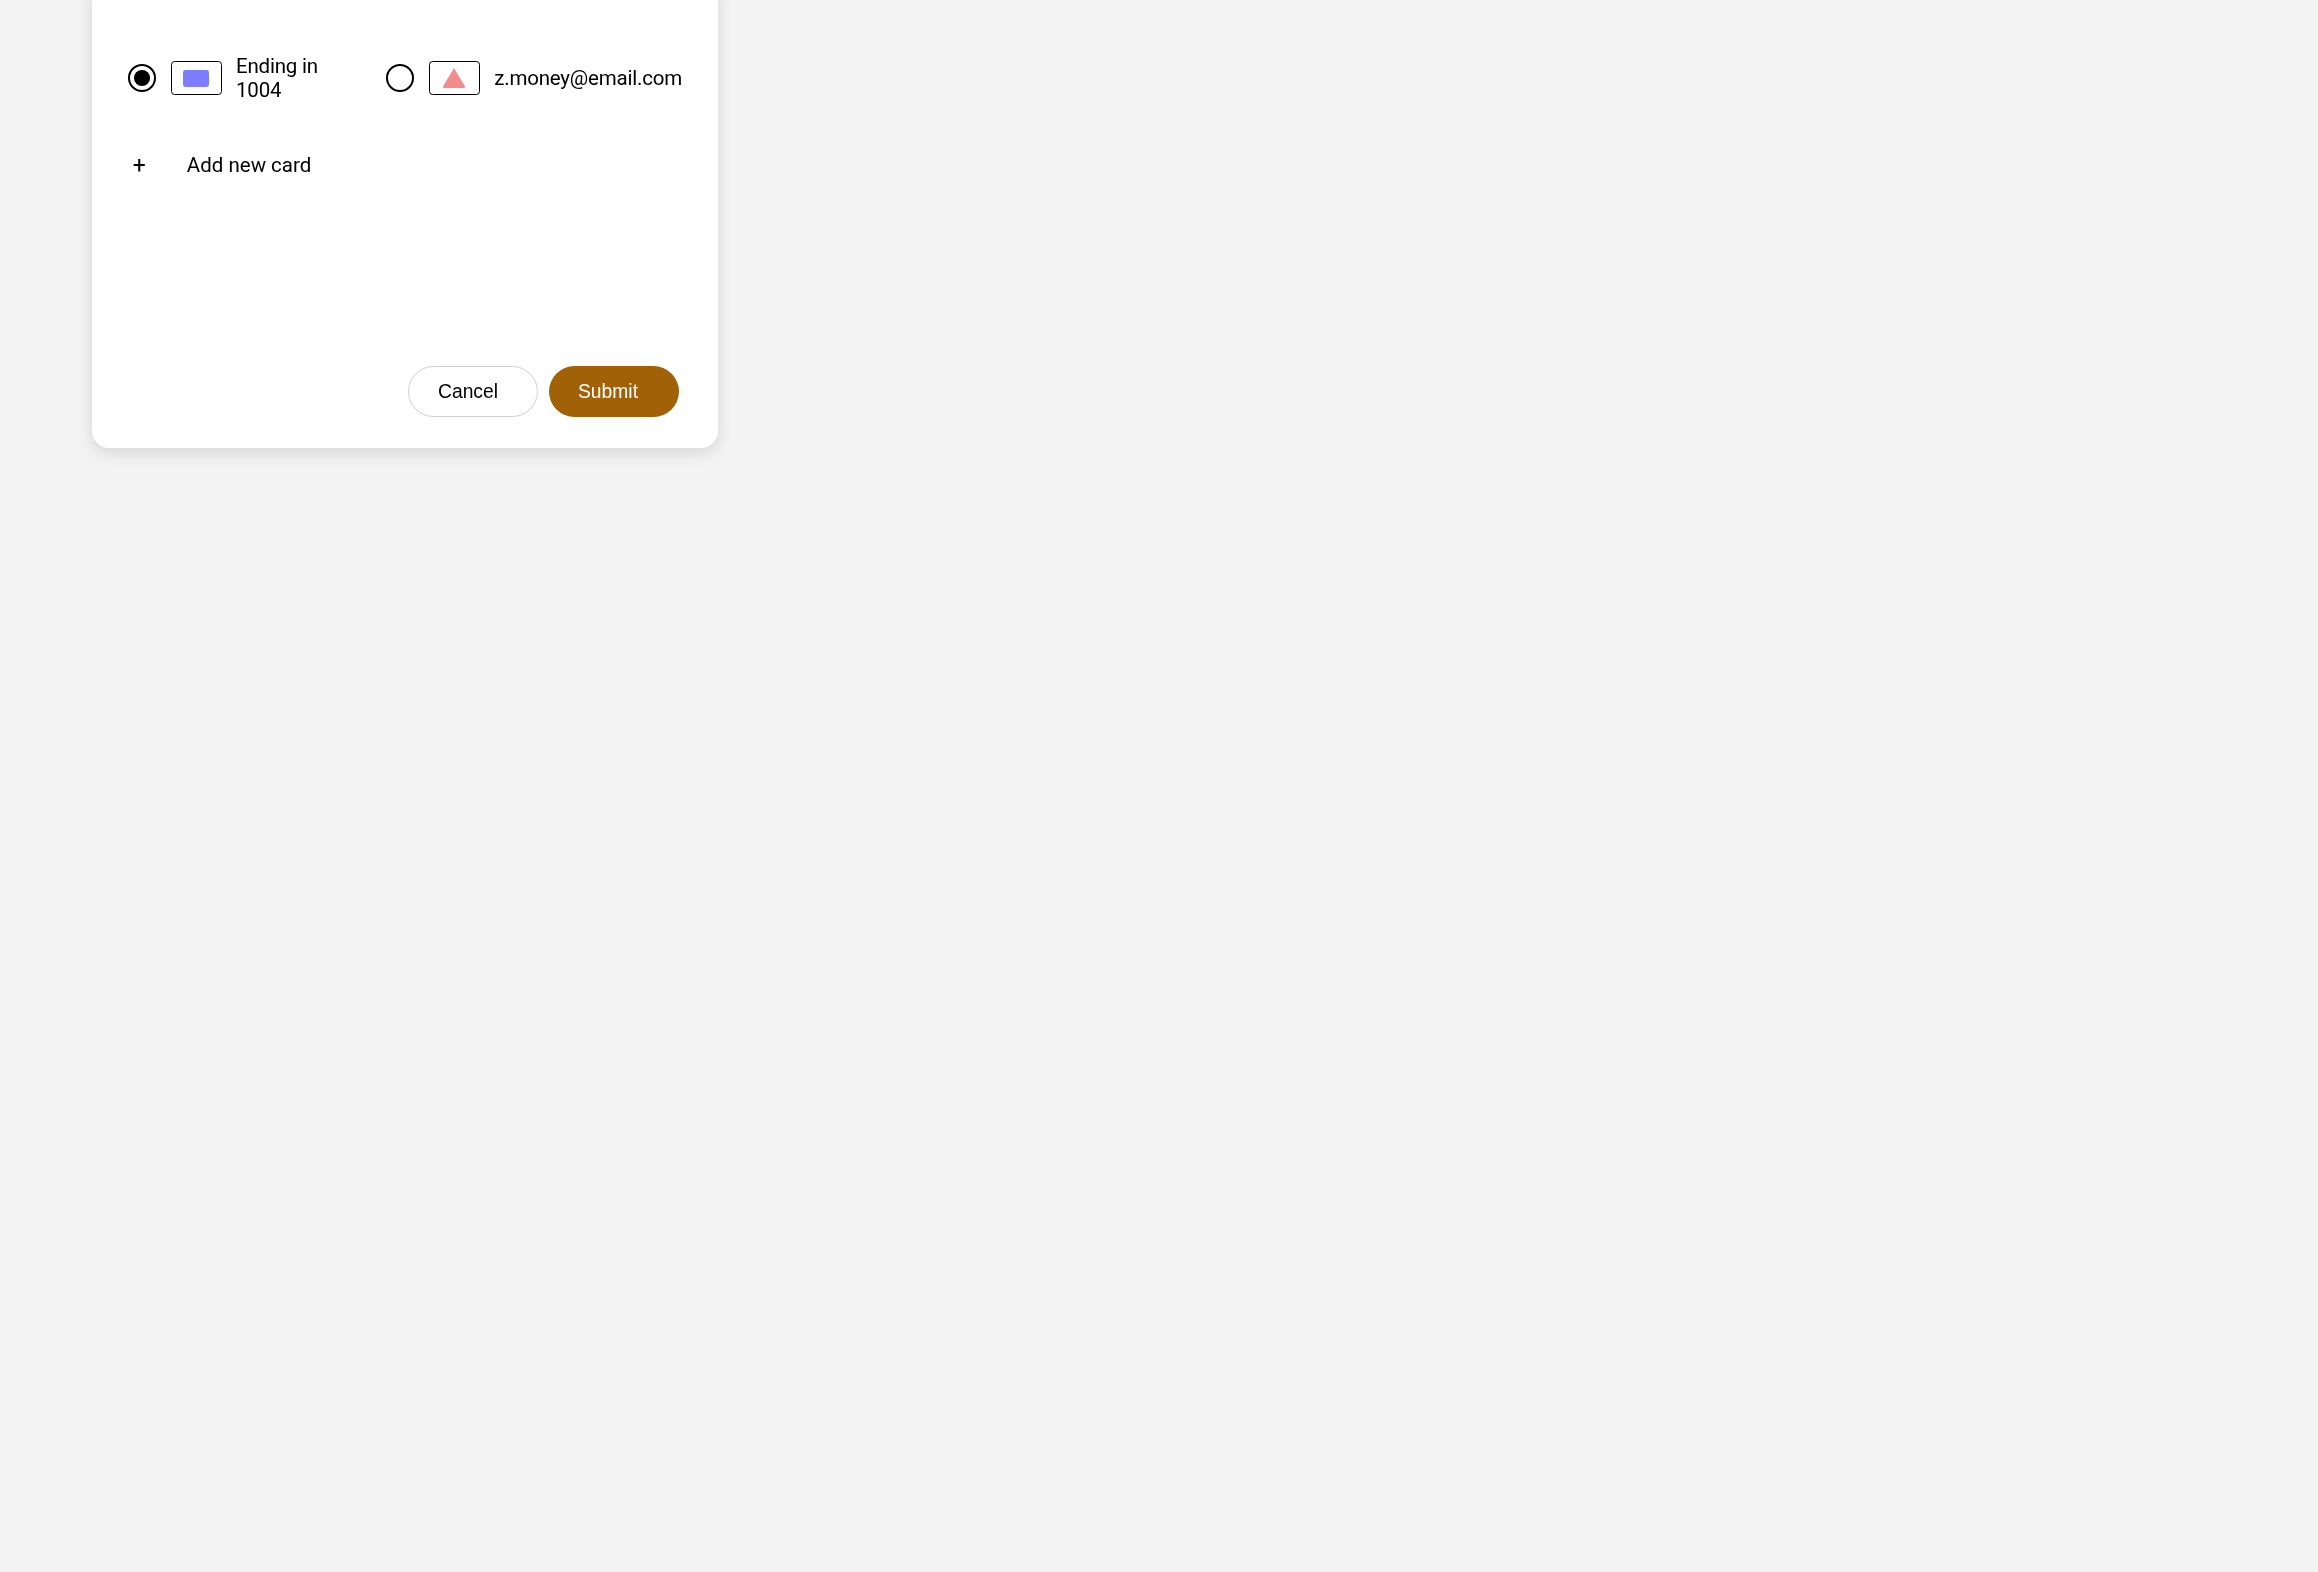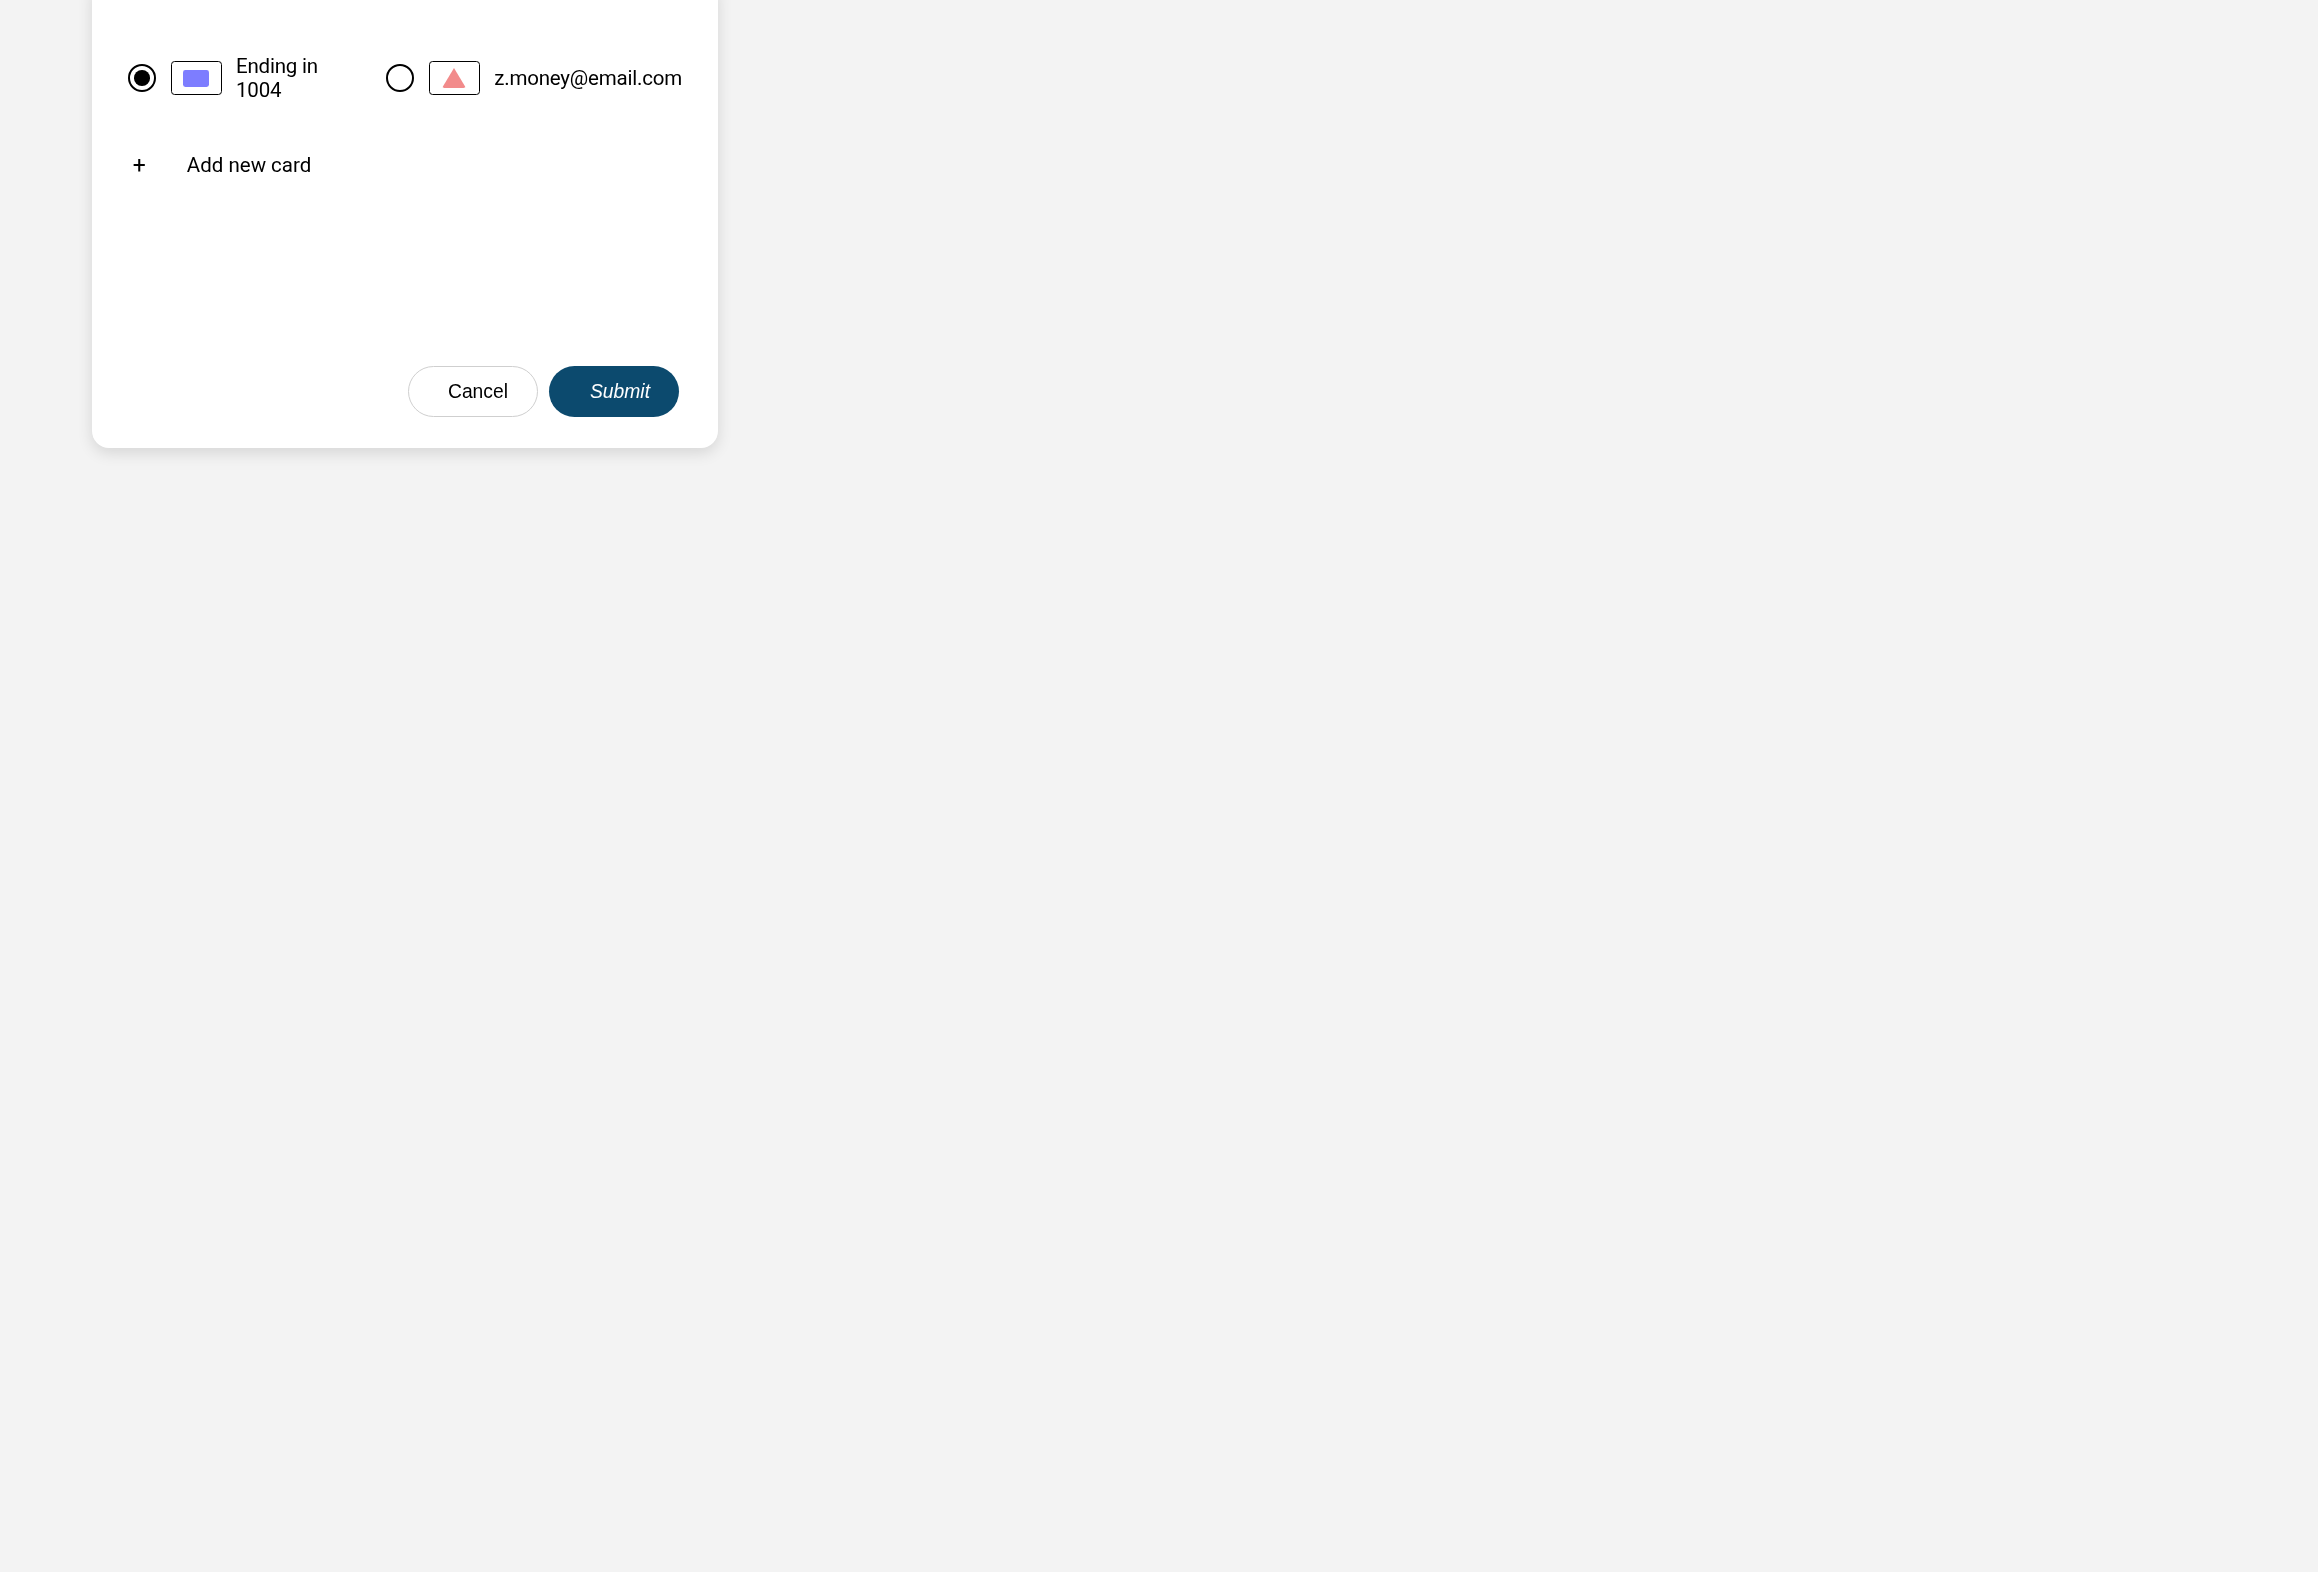--- a/index.html
+++ b/index.html
@@ -117,31 +117,30 @@
       gap: 11px;
     }
     .btn {
       font-size: 19.3px;
       font-weight: 500;
       border-radius: 603px;
       padding: 13.3px 29px;
       cursor: pointer;
       border: none;
       min-width: 130px;
-      text-align: right;
+      text-align: left;
     }
     .btn-cancel {
       background: #ffffff;
       border: 1.2px solid #cfcfcf;
       color: #000000;
     }
     .btn-submit {
-      background: #0c4a6e;
+      background: #a16207;
       color: #ffffff;
-      font-style: italic;
     }
   </style>
 </head>
 <body>
 
 <div class="card">
 
   <div class="payment-list">
 
     <div class="payment-option">

